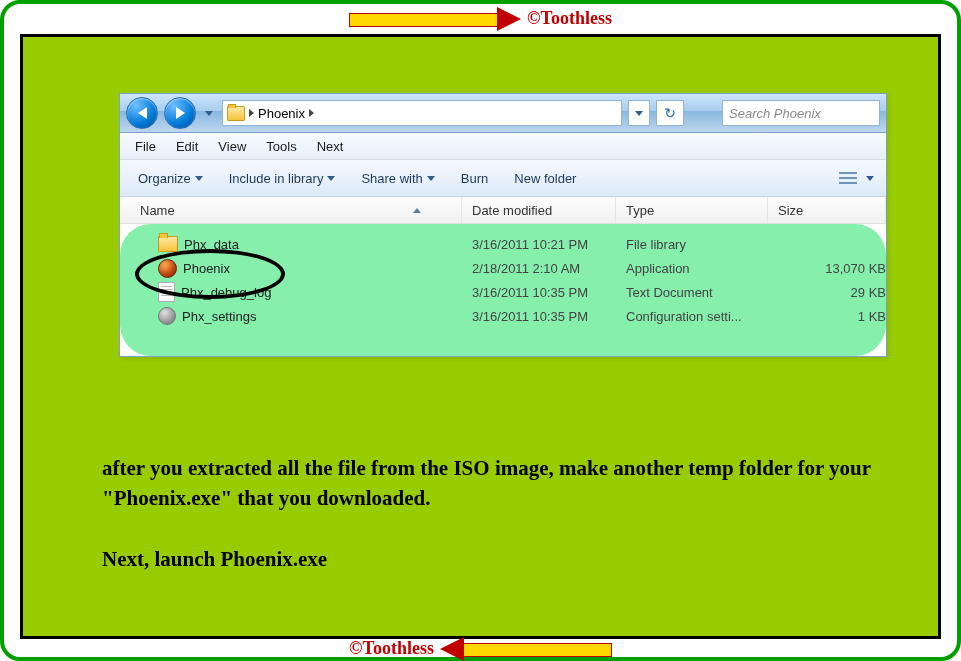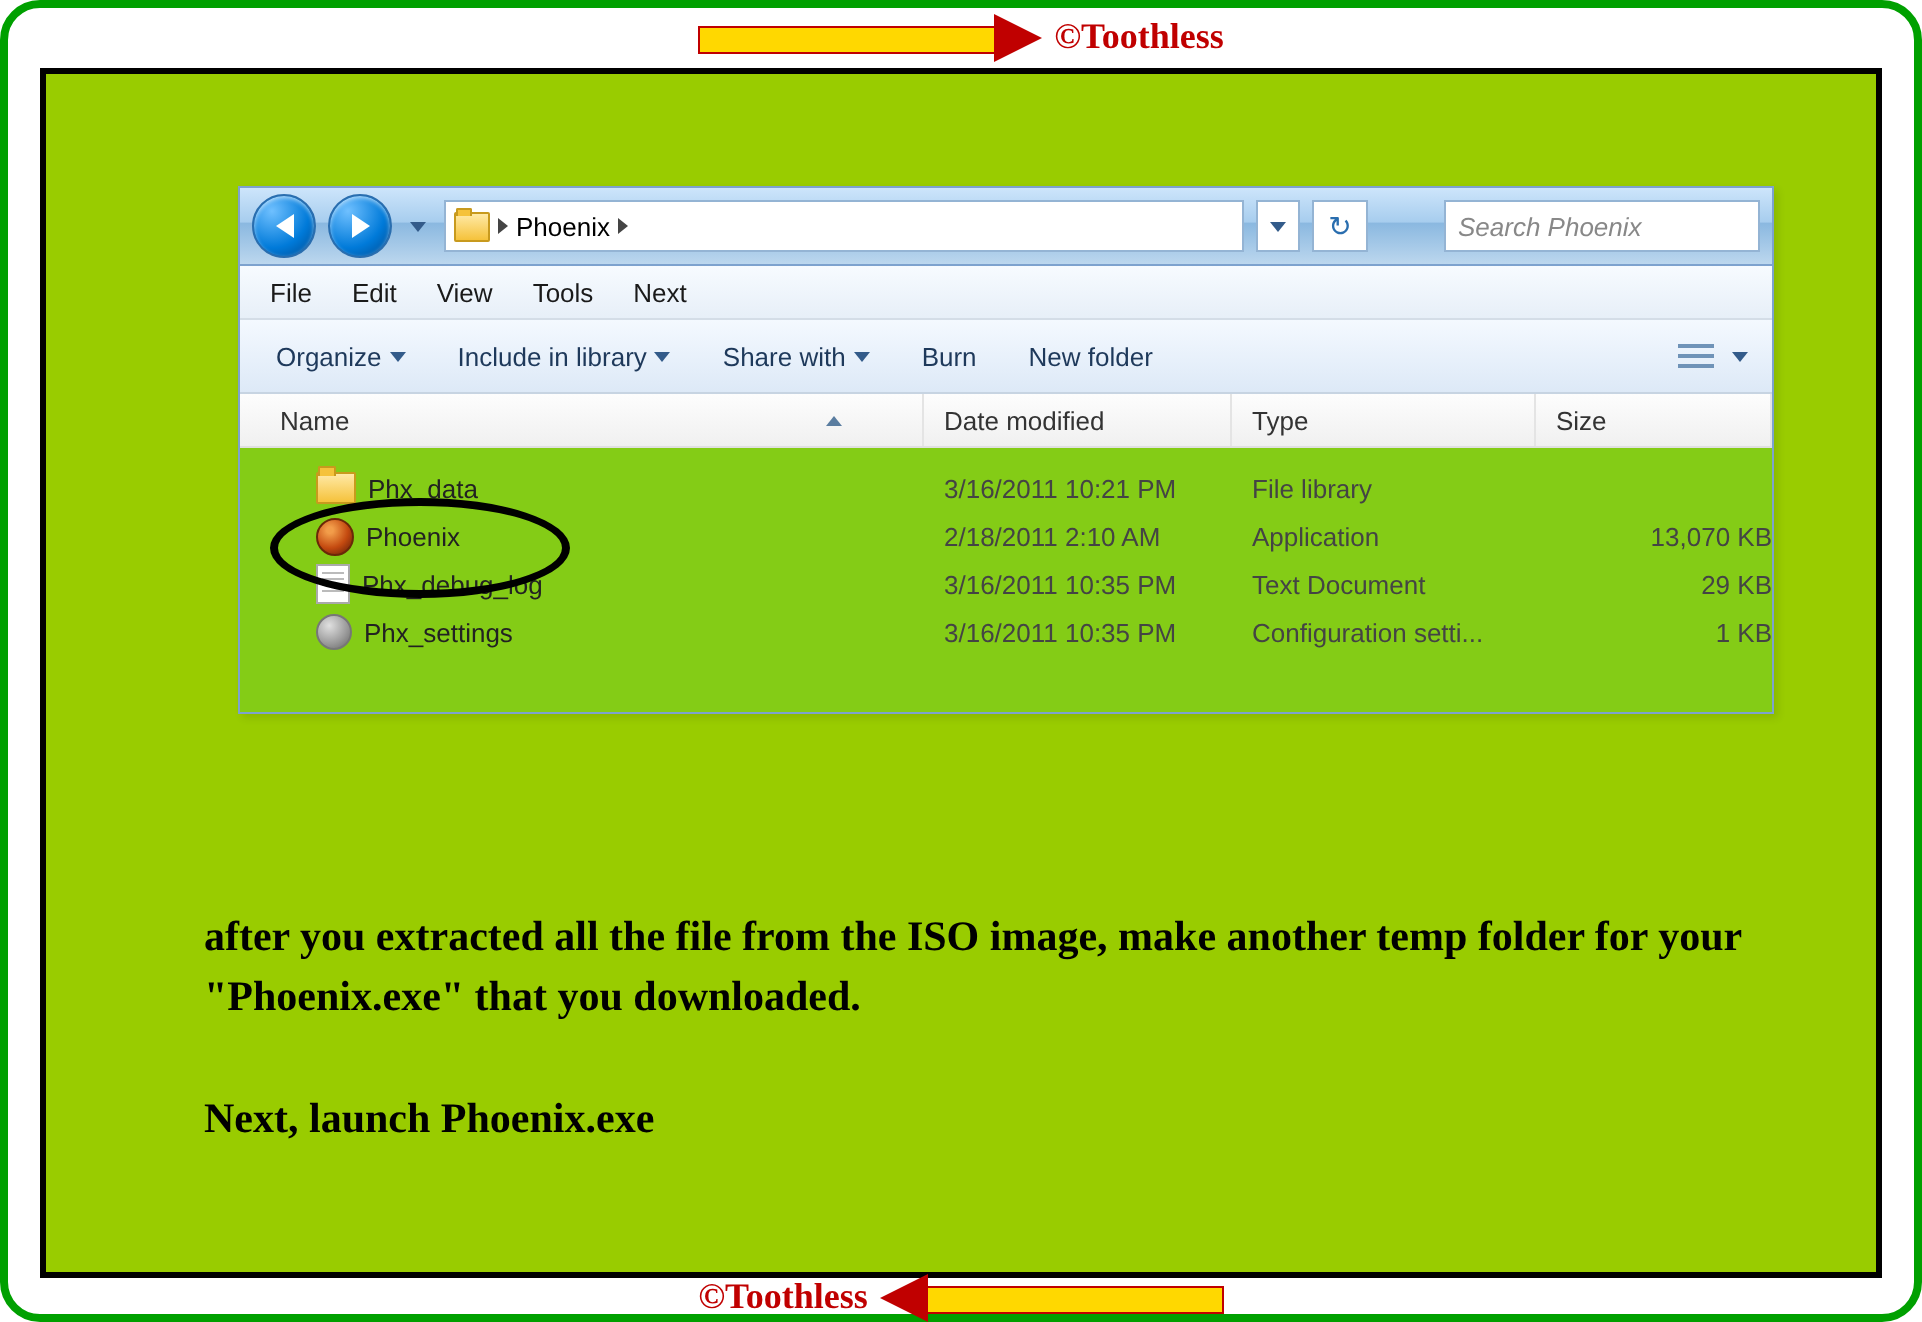--- a/index.html
+++ b/index.html
@@ -36,21 +36,21 @@
   .toolbar-spacer { flex: 1; }
   .view-icons { display: flex; gap: 6px; align-items: center; }
   .view-icon { width: 22px; height: 20px; border: 1px solid transparent; display: flex; align-items: center; justify-content: center; }
   .columns-row { display: flex; background: linear-gradient(#fdfdfd,#f0f0f0); height: 26px; border-bottom: 1px solid #e0e0e0; font-size: 13px; color: #333; }
   .col { padding: 4px 10px; border-right: 1px solid #e4e4e4; display: flex; align-items: center; gap: 4px; box-sizing: border-box; }
   .col-name { width: 342px; padding-left: 20px; }
   .col-date { width: 154px; }
   .col-type { width: 152px; }
   .col-size { flex: 1; justify-content: flex-start; }
   .sort-ind { width: 0; height: 0; border-left: 4px solid transparent; border-right: 4px solid transparent; border-bottom: 5px solid #5a7da0; margin-left: auto; margin-right: 30px; }
-  .files { background: #84cc16; padding: 8px 0 28px 0; }
+  .files { background: #86efac; padding: 8px 0 28px 0; border-radius: 31px; }
   .file-row { display: flex; height: 24px; align-items: center; font-size: 13px; color: #222; }
   .file-name-cell { width: 342px; display: flex; align-items: center; gap: 6px; padding-left: 38px; box-sizing: border-box; }
   .file-date-cell { width: 154px; padding-left: 10px; box-sizing: border-box; color: #444; white-space: nowrap; }
   .file-type-cell { width: 152px; padding-left: 10px; box-sizing: border-box; color: #444; white-space: nowrap; overflow: hidden; text-overflow: ellipsis; }
   .file-size-cell { flex: 1; text-align: right; color: #444; box-sizing: border-box; }
   .ico-folder { width: 18px; height: 14px; background: linear-gradient(#ffe9a6,#f5c23b); border: 1px solid #c89a1e; border-radius: 1px; position: relative; }
   .ico-folder::before { content: ""; position: absolute; top: -4px; left: 0; width: 7px; height: 4px; background: #f5c23b; border: 1px solid #c89a1e; border-bottom: none; border-radius: 1px 1px 0 0; }
   .ico-app { width: 17px; height: 17px; border-radius: 50%; background: radial-gradient(circle at 35% 30%, #f29d4a 10%, #c44a10 55%, #5a1a05); border: 1px solid #6a2808; }
   .ico-txt { width: 15px; height: 18px; background: #fff; border: 1px solid #aaa; position: relative; }
   .ico-txt::before { content: ""; position: absolute; top: 3px; left: 2px; right: 2px; height: 1px; background: #bbb; box-shadow: 0 3px 0 #bbb, 0 6px 0 #bbb, 0 9px 0 #bbb; }

